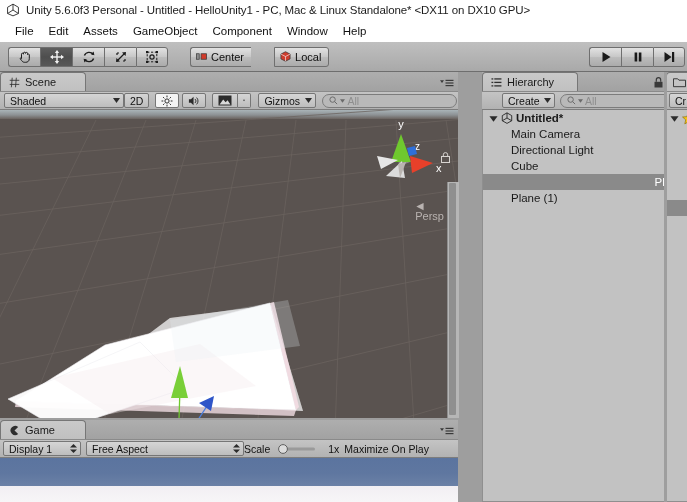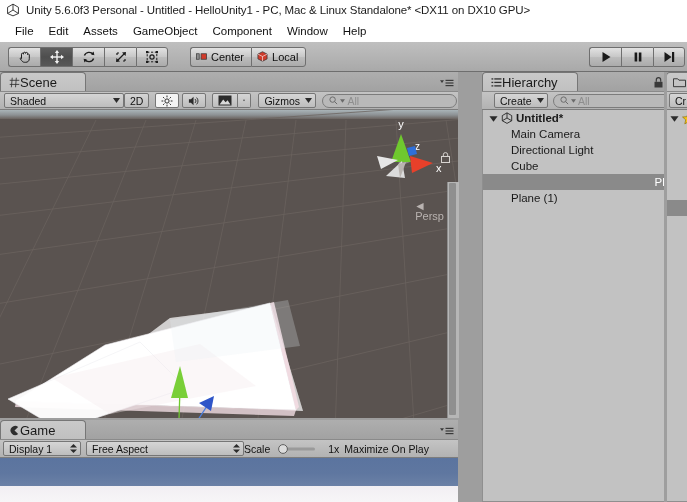--- a/index.html
+++ b/index.html
@@ -55,21 +55,21 @@
 
   .pivot-group { display: flex; margin-left: 22px; }
   .pbtn {
     height: 20px; padding: 0 7px 0 5px;
     background: linear-gradient(180deg,#e2e2e2 0%, #c8c8c8 48%, #bcbcbc 52%, #ababab 100%);
     border: 1px solid #6f6f6f; border-right-width: 0;
     display: flex; align-items: center; gap: 4px;
     font-size: 11px; color: #0f0f0f; box-sizing: border-box; cursor: default;
   }
   .pbtn:first-child { border-radius: 3px 0 0 3px; }
-  .pbtn:last-child { border-right-width: 1px; border-radius: 0 3px 3px 0; }
+  .pbtn:last-child { border-right-width: 1px; border-radius: 0 3px 3px 0; margin-left: 23px; }
 
   .play-group { display: flex; position: absolute; left: 589px; }
   .playbtn {
     width: 32px; height: 20px;
     background: linear-gradient(180deg,#e2e2e2 0%, #c8c8c8 48%, #bcbcbc 52%, #ababab 100%);
     border: 1px solid #6f6f6f; border-right-width: 0;
     display: flex; align-items: center; justify-content: center;
     box-sizing: border-box; cursor: default;
   }
   .playbtn:first-child { border-radius: 3px 0 0 3px; }
@@ -83,22 +83,22 @@
   .panel-tabrow {
     height: 19px;
     background: linear-gradient(180deg,#aeaeae 0%, #a2a2a2 100%);
     position: relative; display: flex; align-items: flex-end;
   }
   .tab {
     height: 19px; min-width: 86px; padding: 0 12px 0 8px;
     background: linear-gradient(180deg,#c9c9c9 0%, #c0c0c0 100%);
     border: 1px solid #767676; border-bottom: none;
     border-radius: 4px 4px 0 0;
-    display: flex; align-items: center; 
-    font-size: 13px; color: #1a1a1a; box-sizing: border-box; cursor: default;
+    display: flex; align-items: center; gap: 5px;
+    font-size: 11px; color: #1a1a1a; box-sizing: border-box; cursor: default;
   }
   .tab-icons { position: absolute; right: 4px; bottom: 3px; display: flex; align-items: center; gap: 4px; }
 
   .subbar {
     height: 19px;
     background: linear-gradient(180deg,#c4c4c4 0%, #b2b2b2 100%);
     border-top: 1px solid #8a8a8a; border-bottom: 1px solid #7d7d7d;
     display: flex; align-items: center; box-sizing: border-box;
   }
 
@@ -561,21 +561,21 @@
             <g stroke="#3a3a3a" stroke-width="1.2">
               <line x1="5.5" y1="2.4" x2="13.5" y2="2.4"></line>
               <line x1="5.5" y1="5" x2="13.5" y2="5"></line>
               <line x1="5.5" y1="7.6" x2="13.5" y2="7.6"></line>
             </g>
           </svg>
         </div>
       </div>
 
       <div class="subbar">
-        <div class="dd" style="width:54px; margin-left:12px;">
+        <div class="dd" style="width:54px; margin-left:20px;">
           <span>Create</span>
           <svg width="7" height="5" viewBox="0 0 7 5">
             <polygon points="0,0 7,0 3.5,5" fill="#2b2b2b"></polygon>
           </svg>
         </div>
         <div class="searchfield" style="width:128px; margin-left:5px;">
           <svg width="9" height="9" viewBox="0 0 10 10">
             <circle cx="4" cy="4" r="3" fill="none" stroke="#6a6a6a" stroke-width="1.1"></circle>
             <line x1="6.2" y1="6.2" x2="9" y2="9" stroke="#6a6a6a" stroke-width="1.1"></line>
           </svg>

